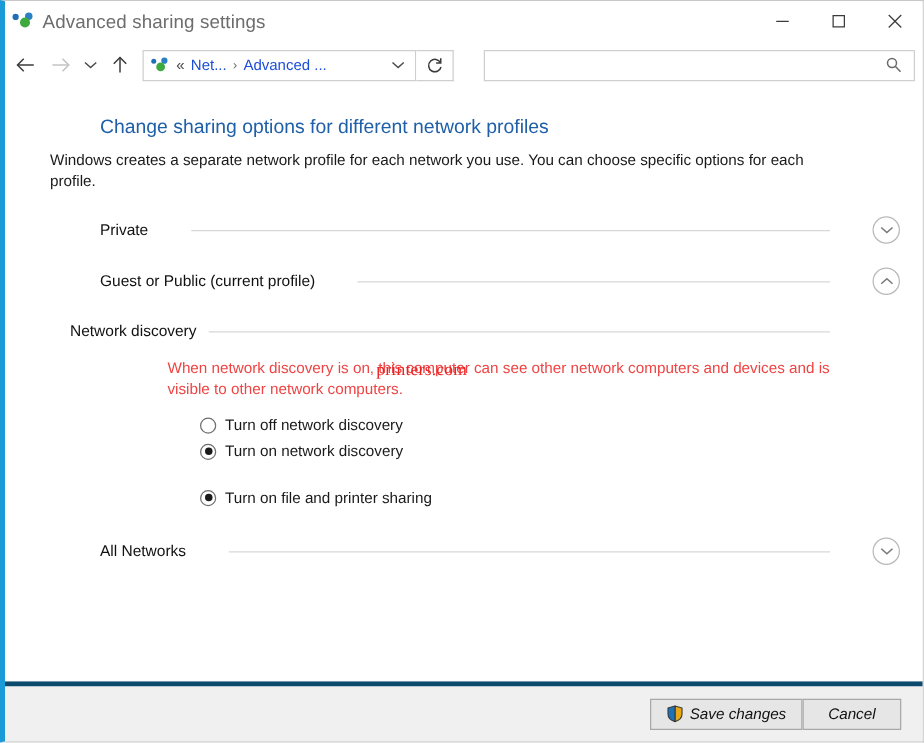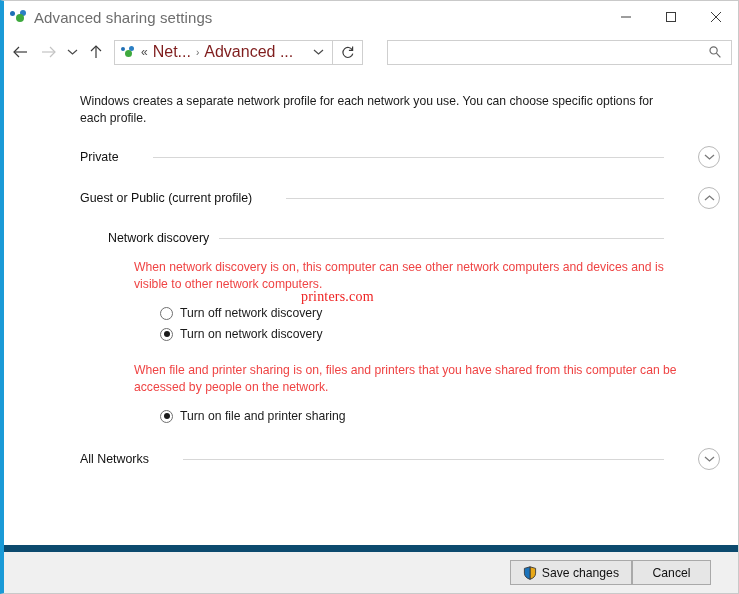--- a/index.html
+++ b/index.html
@@ -44,21 +44,21 @@
   .crumbbar{
     height:25px;flex:0 0 auto;width:219px;box-sizing:border-box;
     border:1px solid #cfcfcf;background:#ffffff;display:flex;align-items:center;
     padding:0 4px 0 6px;margin-left:4px;
   }
   .crumb-icon{width:16px;height:14px;position:relative;flex:0 0 16px;margin-right:3px;}
   .crumb-icon .d1{position:absolute;left:0;top:2px;width:4px;height:4px;border-radius:50%;background:#1f6fb5;}
   .crumb-icon .d2{position:absolute;left:4px;top:5px;width:7px;height:7px;border-radius:50%;background:#3ea93e;}
   .crumb-icon .d3{position:absolute;left:8px;top:1px;width:5px;height:5px;border-radius:50%;background:#2b7fc4;}
   .crumb-ovf{font-size:12px;color:#4a4a4a;margin:0 5px 0 1px;line-height:1;}
-  .crumb-text{font-size:16px;color:#7f1d1d;white-space:nowrap;}
+  .crumb-text{font-size:12px;color:#1d4ed8;white-space:nowrap;}
   .crumb-sep{font-size:10px;color:#6a6a6a;margin:0 5px;}
   .crumb-caret{margin-left:auto;display:flex;align-items:center;padding:0 4px;}
   .refresh{width:30px;height:25px;box-sizing:border-box;border:1px solid #cfcfcf;border-left:none;
            display:flex;align-items:center;justify-content:center;background:#fff;}
   .searchbox{
     flex:1 1 auto;height:25px;margin-left:24px;box-sizing:border-box;
     border:1px solid #cfcfcf;background:#fff;display:flex;align-items:center;padding:0 8px;
   }
   .search-input{
     border:none;outline:none;flex:1 1 auto;font-size:12px;color:#222;
@@ -68,37 +68,37 @@
 
   
   .content{
     flex:1 1 auto;background:#ffffff;overflow:hidden;position:relative;
     padding:22px 0 0 0;
   }
   .page-heading{
     font-size:15.5px;color:#1f5fa9;margin:0 0 9px 76px;font-weight:normal;
   }
   .page-desc{
-    font-size:12.2px;color:#1a1a1a;line-height:17px;margin:0 60px 0 76px;
+    font-size:12.2px;color:#1a1a1a;line-height:17px;margin:0 60px 0 36px;
   }
 
   .section{margin-top:19px;}
   .section-header{
     display:flex;align-items:center;padding-left:76px;padding-right:18px;height:22px;gap:24px;
   }
   .section-title{font-size:12.4px;color:#111;white-space:nowrap;flex:0 0 auto;}
   .section-rule{flex:1 1 auto;height:1px;background:#d7d7d7;margin:0 10px;}
   .circle-btn{
     flex:0 0 22px;width:22px;height:22px;border-radius:50%;border:1px solid #b9b9b9;
     display:flex;align-items:center;justify-content:center;background:#fff;box-sizing:border-box;
   }
 
   .subsection{margin-top:19px;}
   .sub-header{
-    display:flex;align-items:center;padding-left:104px;padding-right:74px;height:20px;text-align:center;
+    display:flex;align-items:center;padding-left:52px;padding-right:74px;height:20px;text-align:center;
   }
   .sub-title{font-size:12.4px;color:#111;white-space:nowrap;flex:0 0 auto;}
   .sub-rule{flex:1 1 auto;height:1px;background:#d7d7d7;margin-left:10px;}
 
   .sub-body{margin:11px 60px 0 130px;}
   .sub-desc{font-size:12.2px;color:#ef4444;line-height:17px;}
   .radio-group{margin-top:11px;margin-left:26px;}
   .radio-row{display:flex;align-items:center;height:18px;margin-bottom:3px;}
   .radio{
     width:13px;height:13px;border-radius:50%;border:1px solid #6f6f6f;background:#fff;
@@ -110,22 +110,22 @@
   }
   .radio-label{font-size:12.2px;color:#1a1a1a;}
 
   .watermark{
     position:absolute;left:297px;top:218px;font-family:"Liberation Serif", serif;
     font-size:14px;color:#ee2222;letter-spacing:0.2px;
   }
 
   
   .footer{
-    flex:0 0 48px;height:48px;background:#f0f0f0;border-top:7px solid #0c4a6e;
-    display:flex;align-items:center;justify-content:flex-end;padding-right:27px;box-sizing:border-box;
+    flex:0 0 48px;height:48px;background:#f0f0f0;border-top:4px solid #0c4a6e;
+    display:flex;align-items:center;justify-content:flex-end;padding-right:17px;box-sizing:border-box;font-style:italic;
   }
   .btn{
     height:25px;box-sizing:border-box;border:1px solid #a9a9a9;background:#e6e6e6;
     font-size:12.2px;color:#111;display:flex;align-items:center;justify-content:center;
     font-family:"Liberation Sans", sans-serif;padding:0 12px;
   }
   .btn.primary{min-width:105px;}
   .btn.secondary{min-width:79px;text-align:right;}
   .shield{width:14px;height:14px;margin-right:5px;flex:0 0 14px;}
 </style>
@@ -216,20 +216,21 @@
         <svg width="14" height="14" viewBox="0 0 14 14">
           <circle cx="5.6" cy="5.4" r="3.6" fill="none" stroke="#6a6a6a" stroke-width="1.2"></circle>
           <line x1="8.4" y1="8.2" x2="12.4" y2="12.4" stroke="#6a6a6a" stroke-width="1.2"></line>
         </svg>
       </span>
     </div>
   </div>
 
   <div class="content">
 
+    <div class="page-heading">Change sharing options for different network profiles</div>
     <div class="page-desc">Windows creates a separate network profile for each network you use. You can choose specific options for each profile.</div>
 
     <div class="section">
       <div class="section-header">
         <span class="section-title">Private</span>
         <span class="section-rule"></span>
         <span class="circle-btn">
           <svg width="11" height="8" viewBox="0 0 11 8">
               <polyline points="1,2 5.5,6 10,2" fill="none" stroke="#7a7a7a" stroke-width="1.3"></polyline>
             </svg>
@@ -263,21 +264,20 @@
             <div class="radio-row">
               <span class="radio checked"></span>
               <span class="radio-label">Turn on network discovery</span>
             </div>
           </div>
         </div>
       </div>
 
       <div class="subsection">
         <div class="sub-body">
-          <div class="sub-desc">When file and printer sharing is on, files and printers that you have shared from this computer can be accessed by people on the network.</div>
           <div class="radio-group">
             <div class="radio-row">
               <span class="radio checked"></span>
               <span class="radio-label">Turn on file and printer sharing</span>
             </div>
           </div>
         </div>
       </div>
     </div>
 

